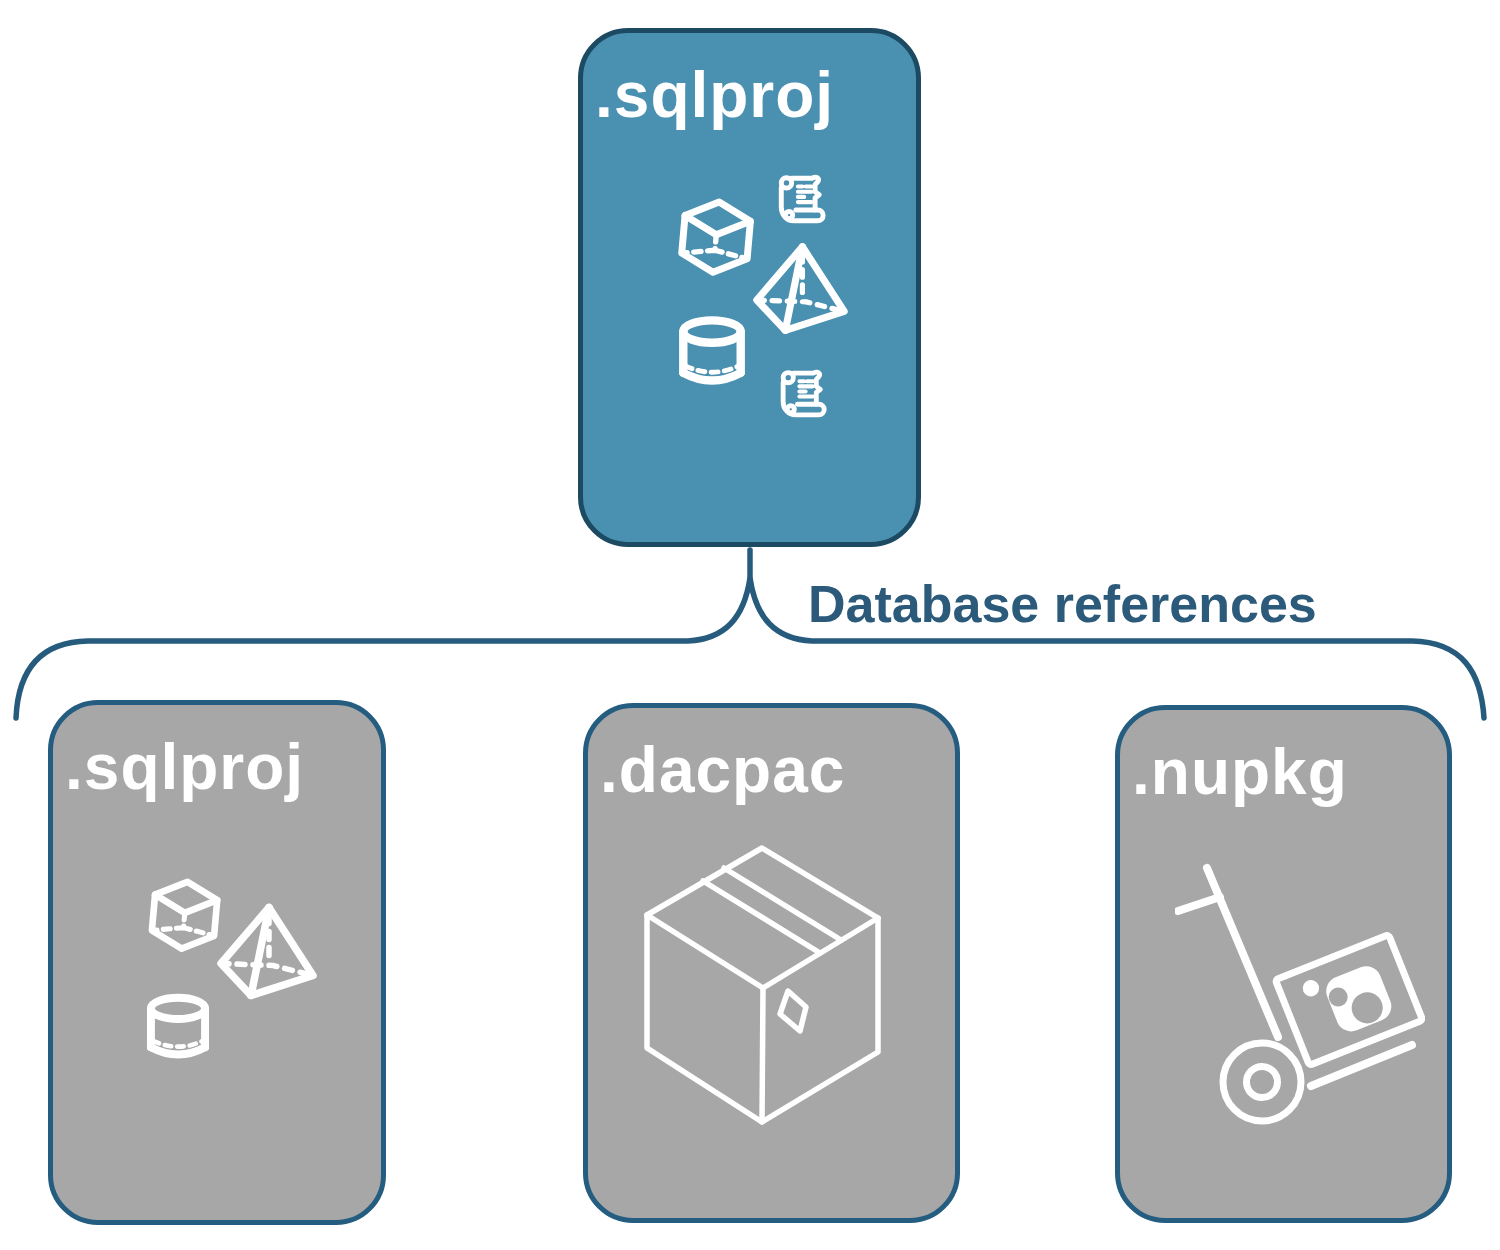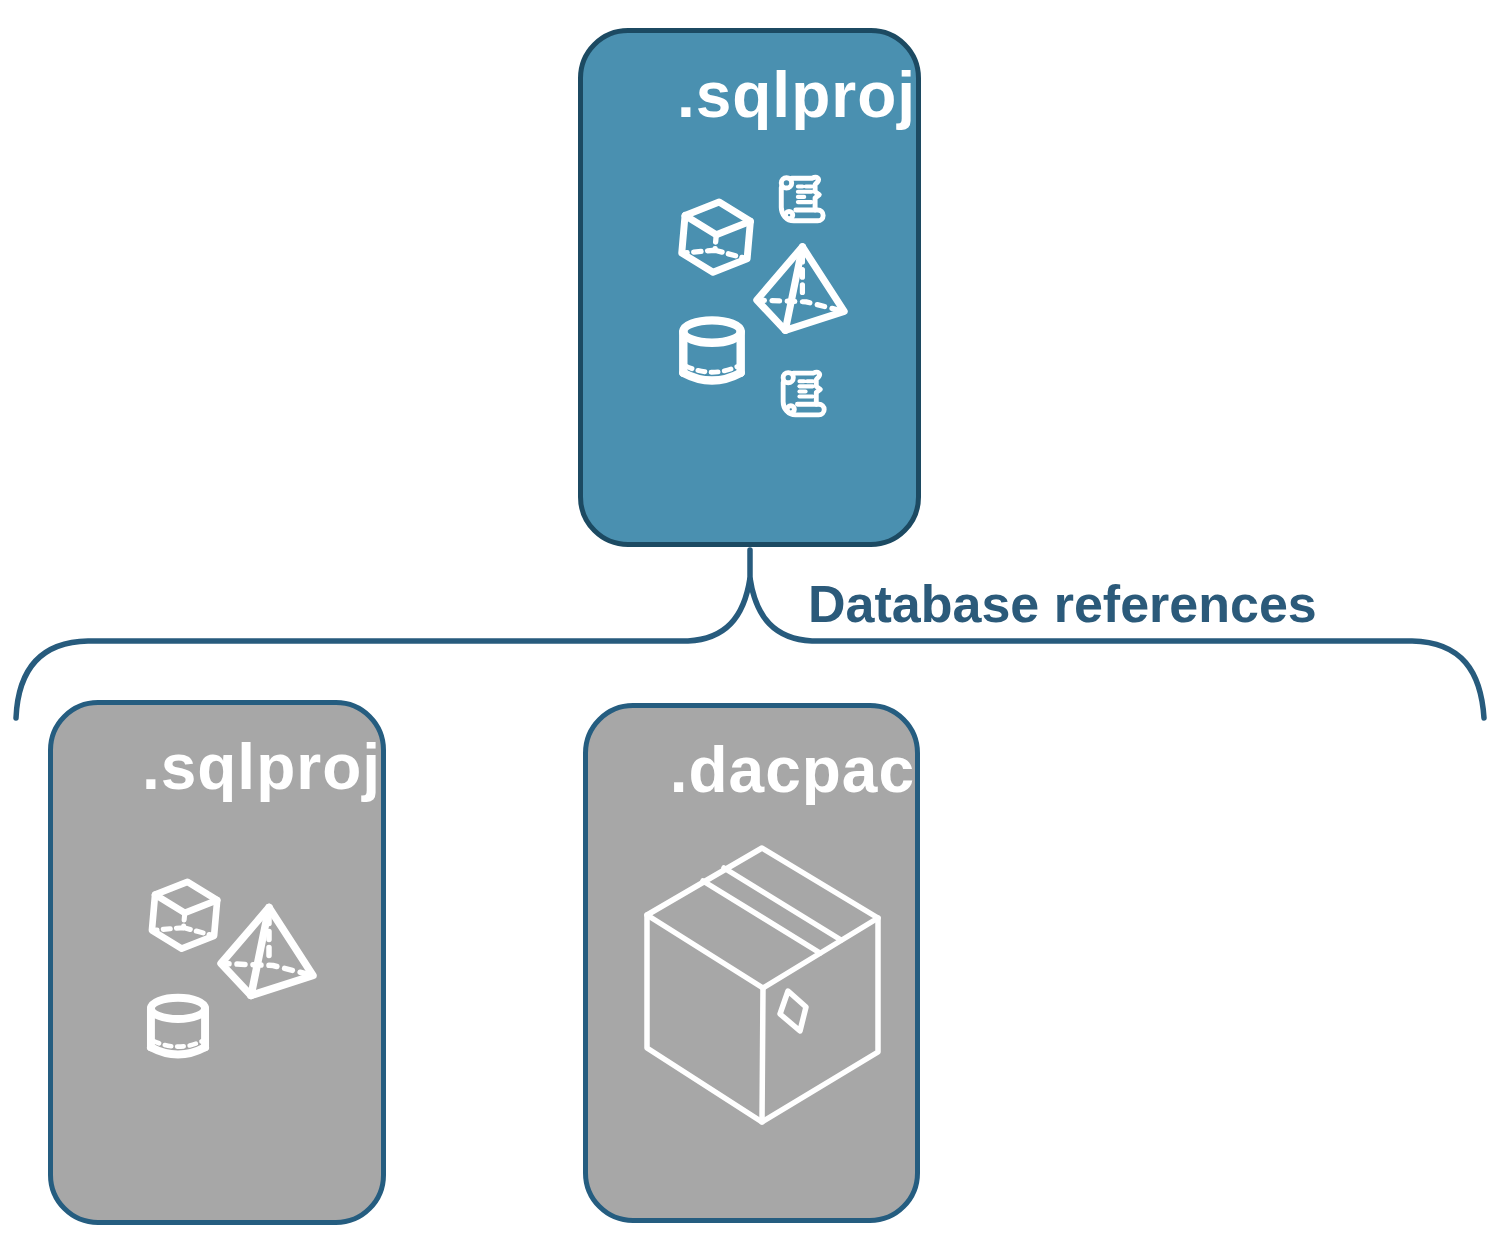--- a/index.html
+++ b/index.html
@@ -9,25 +9,25 @@
   }
   .box{position:absolute;box-sizing:border-box;border-radius:50px;}
   .box.root{
     left:578px;top:28px;width:343px;height:519px;
     background:#4a90b0;border:5px solid #1c4a62;
   }
   .box.child{
     background:#a7a7a7;border:5px solid #255d80;
   }
   .box.child.c0{left:48px;top:700px;width:338px;height:525px;}
-  .box.child.c1{left:583px;top:703px;width:337px;height:520px;text-decoration:underline;}
+  .box.child.c1{left:583px;top:703px;width:377px;height:520px;text-decoration:underline;}
   .box.child.c2{left:1115px;top:705px;width:337px;height:518px;}
   .box-label{
     position:absolute;left:12px;right:0;top:30px;
-    text-align:right;color:#ffffff;font-weight:bold;
+    text-align:left;color:#ffffff;font-weight:bold;
     font-size:64px;line-height:1;letter-spacing:1px;
   }
   .ic{position:absolute;}
   .ic *{vector-effect:none;}
   .stroke{fill:none;stroke:#ffffff;stroke-linecap:round;stroke-linejoin:round;}
   .connector-svg{position:absolute;left:0;top:0;width:1500px;height:1250px;pointer-events:none;}
   .connector-label{
     position:absolute;left:808px;top:574px;
     font-size:52px;font-weight:bold;color:#2b5a7a;letter-spacing:0px;white-space:nowrap;
   }
@@ -155,14 +155,39 @@
       <g class="stroke" stroke-width="5.5">
         <polygon points="120,3 236,73 121,143 5,70"></polygon>
         <path d="M 5 70 V 203 L 120 277 L 236 207 V 73"></path>
         <path d="M 121 143 L 120 277"></path>
         <path d="M 61 36 L 178 108 M 82 23 L 199 95"></path>
         <polygon points="146,146 164,162 158,186 138,169"></polygon>
       </g>
     </svg>
   </div>
 
+  <div class="box child c2">
+    <div class="box-label">.nupkg</div>
+
+    <svg class="ic" style="left:55px;top:150px" width="250" height="275" viewBox="0 0 250 275">
+
+      <g class="stroke" stroke-width="8">
+        <path d="M 32 8 L 103 177"></path>
+        <path d="M 3 51 L 45 37"></path>
+        <path d="M 136 226 L 237 185"></path>
+      </g>
+
+      <g class="stroke" stroke-width="7">
+        <circle cx="87" cy="222" r="39"></circle>
+        <circle cx="87" cy="222" r="15.5"></circle>
+      </g>
+
+      <g transform="translate(174,140) rotate(-21.7)">
+        <rect x="-61" y="-46" width="122" height="92" rx="3" class="stroke" stroke-width="7"></rect>
+        <rect x="-19" y="-26" width="57" height="57" rx="15" fill="#ffffff"></rect>
+        <circle cx="-8.9" cy="-6.8" r="9.5" fill="#a7a7a7"></circle>
+        <circle cx="14" cy="14" r="15.5" fill="#a7a7a7"></circle>
+        <circle cx="-31" cy="-25" r="8.2" fill="#ffffff"></circle>
+      </g>
+    </svg>
+  </div>
 
 </div>
 
 </body></html>

